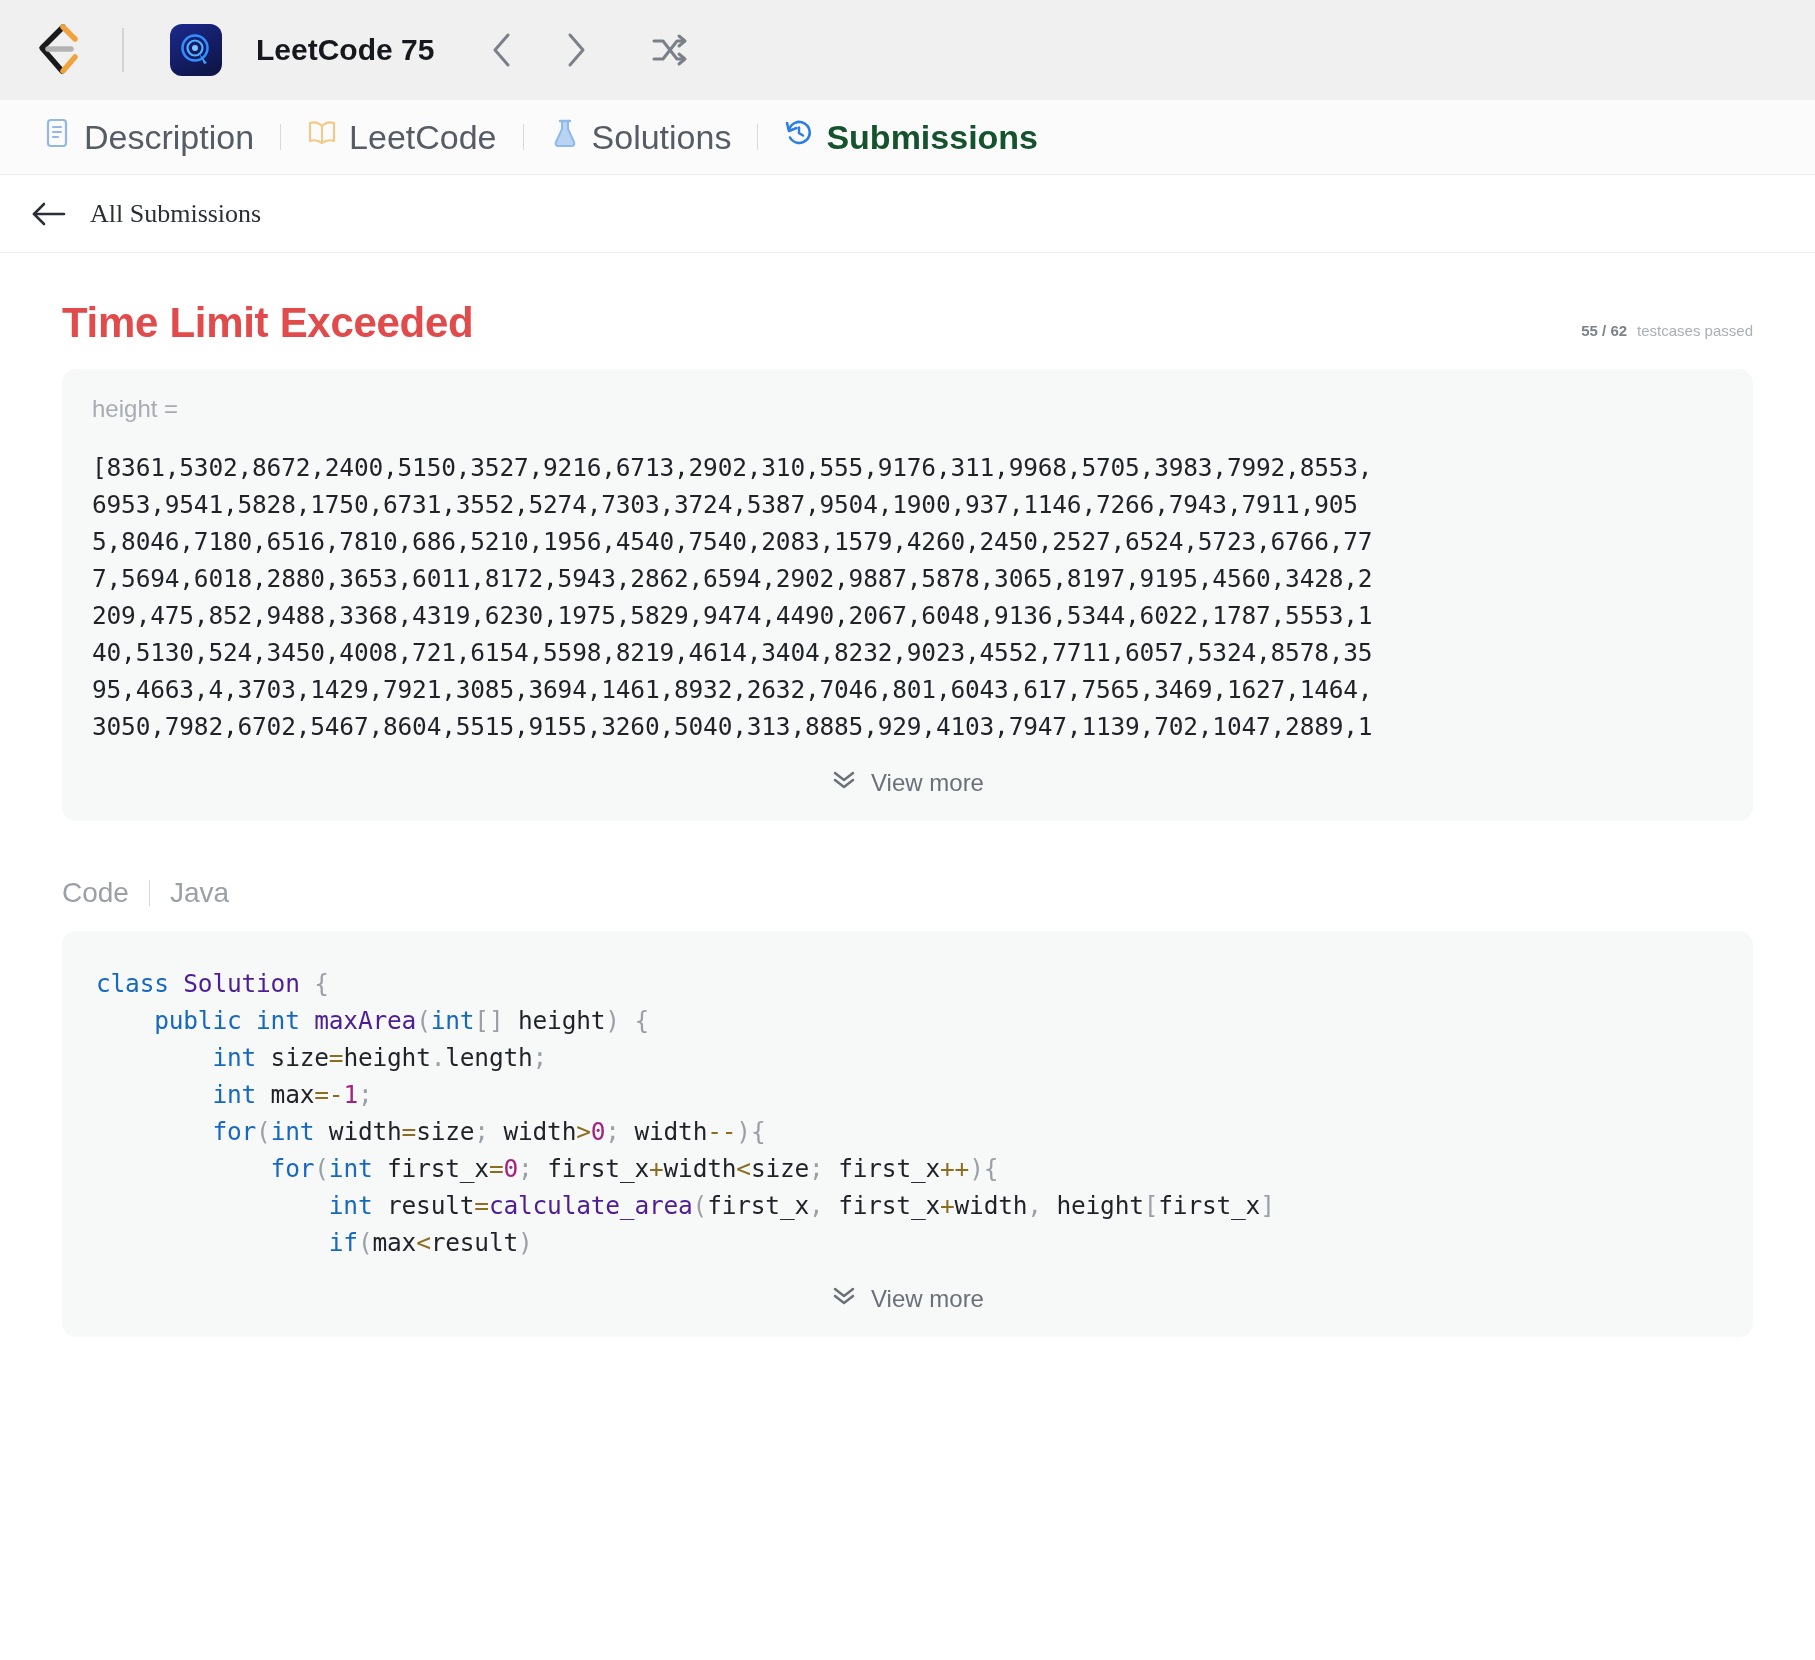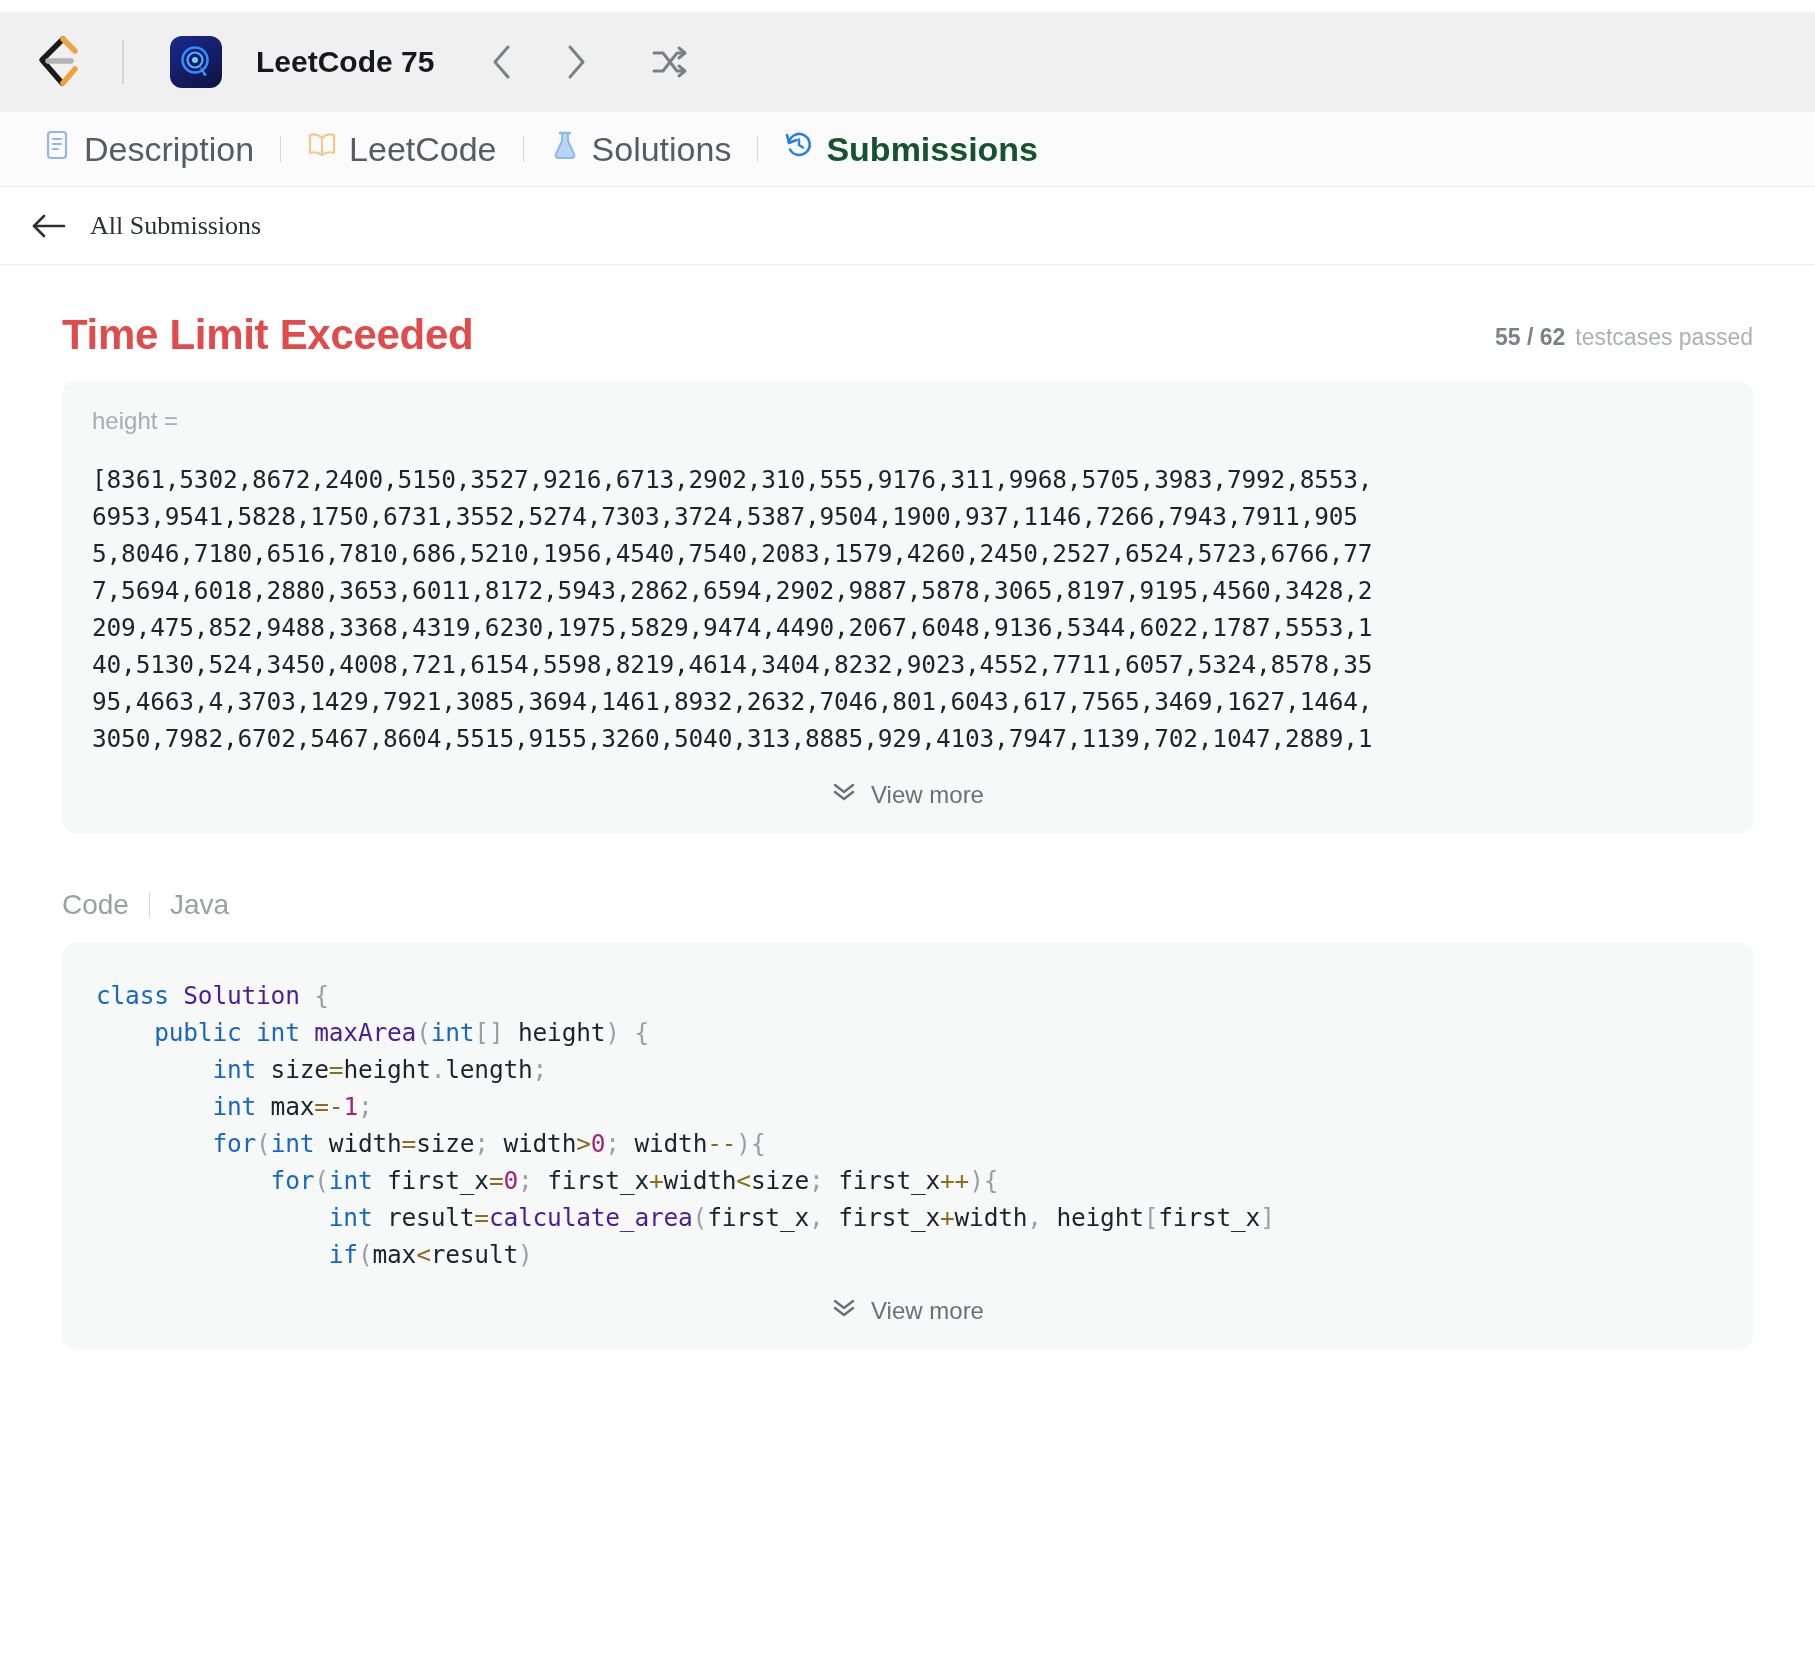--- a/index.html
+++ b/index.html
@@ -12,21 +12,20 @@
   }
 
   
   .titlebar {
     height: 100px;
     background: #f0f0f0;
     display: flex;
     align-items: center;
     padding: 0 4px 0 30px;
     gap: 16px;
-    margin-top: 12px;
   }
   .lc-logo { width: 54px; height: 58px; flex: 0 0 auto; margin-right: 22px; }
   .tb-divider { width: 2px; height: 44px; background: #d3d3d3; margin-right: 30px; }
   .app-icon {
     width: 52px; height: 52px; border-radius: 12px;
     background: linear-gradient(150deg, #1b2a8f 0%, #16206e 40%, #0d1340 100%);
     display: flex; align-items: center; justify-content: center;
     flex: 0 0 auto;
   }
   .app-title {
@@ -74,21 +73,21 @@
   .content { padding: 0 62px 0 62px; background: #ffffff; }
 
   .status-row {
     display: flex; align-items: flex-end; justify-content: space-between;
     padding-top: 46px;
   }
   .verdict {
     font-size: 42px; font-weight: 700; color: #e14b4b;
     letter-spacing: -0.3px;
   }
-  .testcases { font-size: 23px; color: #9ba0a6; padding-bottom: 8px; white-space: nowrap;}
+  .testcases { font-size: 15px; color: #9ba0a6; padding-bottom: 8px; white-space: nowrap;}
   .testcases b { color: #7c828a; font-weight: 700; }
   .testcases .tc-label { margin-left: 10px; color: #aab0b6; font-weight: 400; }
 
   .lei-row {
     display: flex; align-items: center; justify-content: space-between;
     margin-top: 46px;
   }
   .lei-label { font-size: 26px; color: #a7acb2; }
   .use-testcase { display: flex; align-items: center; gap: 18px; }
   .use-testcase .ut-label { font-size: 24px; color: #6b7078; }

